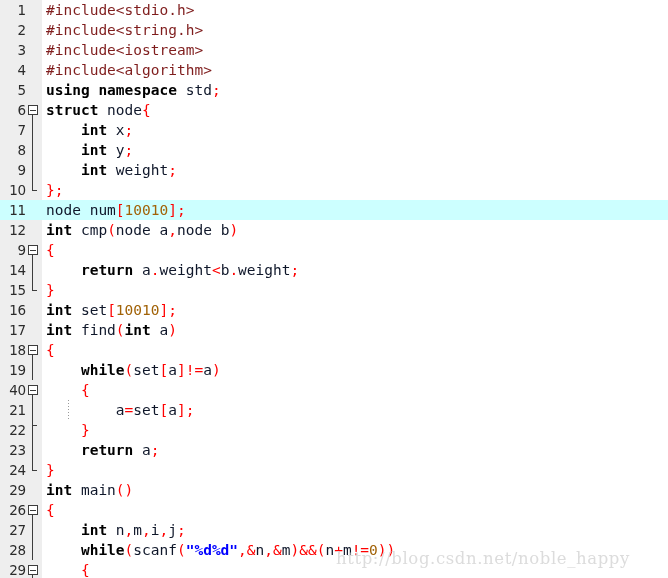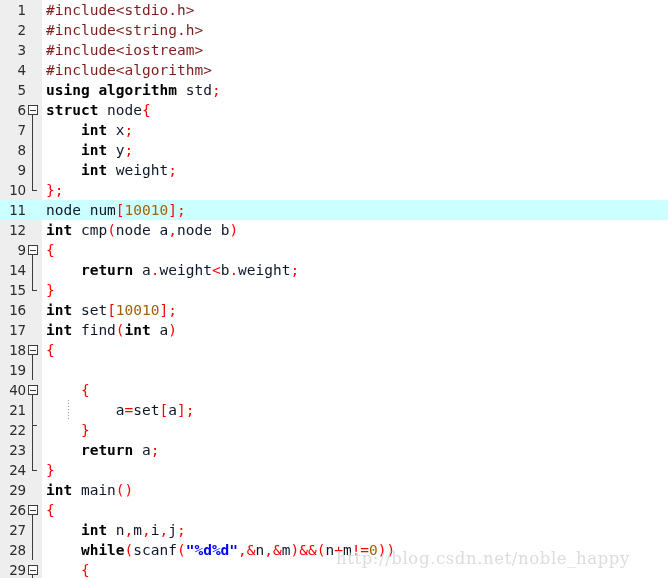--- a/index.html
+++ b/index.html
@@ -137,35 +137,35 @@
 </head>
 <body>
 
 <div id="editor">
   <div id="gutter-bg"></div>
   <div id="rows">
       <div class="row"><span class="lineno">1</span><span class="code"><span class="pp">#include&lt;stdio.h&gt;</span></span></div>
       <div class="row"><span class="lineno">2</span><span class="code"><span class="pp">#include&lt;string.h&gt;</span></span></div>
       <div class="row"><span class="lineno">3</span><span class="code"><span class="pp">#include&lt;iostream&gt;</span></span></div>
       <div class="row"><span class="lineno">4</span><span class="code"><span class="pp">#include&lt;algorithm&gt;</span></span></div>
-      <div class="row"><span class="lineno">5</span><span class="code"><span class="kw">using algorithm</span><span class="pln"> </span><span class="pln">std</span><span class="punc">;</span></span></div>
+      <div class="row"><span class="lineno">5</span><span class="code"><span class="kw">using namespace</span><span class="pln"> </span><span class="pln">std</span><span class="punc">;</span></span></div>
       <div class="row"><span class="lineno">6</span><span class="foldbox"></span><span class="foldline fromBox"></span><span class="code"><span class="kw">struct</span><span class="pln"> node</span><span class="punc">{</span></span></div>
       <div class="row"><span class="lineno">7</span><span class="foldline"></span><span class="code"><span class="pln">    </span><span class="kw">int</span><span class="pln"> x</span><span class="punc">;</span></span></div>
       <div class="row"><span class="lineno">8</span><span class="foldline"></span><span class="code"><span class="pln">    </span><span class="kw">int</span><span class="pln"> y</span><span class="punc">;</span></span></div>
       <div class="row"><span class="lineno">9</span><span class="foldline"></span><span class="code"><span class="pln">    </span><span class="kw">int</span><span class="pln"> weight</span><span class="punc">;</span></span></div>
       <div class="row"><span class="lineno">10</span><span class="foldend"></span><span class="code"><span class="punc">};</span></span></div>
       <div class="row hl"><span class="lineno">11</span><span class="code"><span class="pln">node num</span><span class="punc">[</span><span class="num">10010</span><span class="punc">];</span></span></div>
       <div class="row"><span class="lineno">12</span><span class="code"><span class="kw">int</span><span class="pln"> cmp</span><span class="punc">(</span><span class="pln">node a</span><span class="punc">,</span><span class="pln">node b</span><span class="punc">)</span></span></div>
       <div class="row"><span class="lineno">9</span><span class="foldbox"></span><span class="foldline fromBox"></span><span class="code"><span class="punc">{</span></span></div>
       <div class="row"><span class="lineno">14</span><span class="foldline"></span><span class="code"><span class="pln">    </span><span class="kw">return</span><span class="pln"> a</span><span class="punc">.</span><span class="pln">weight</span><span class="punc">&lt;</span><span class="pln">b</span><span class="punc">.</span><span class="pln">weight</span><span class="punc">;</span></span></div>
       <div class="row"><span class="lineno">15</span><span class="foldend"></span><span class="code"><span class="punc">}</span></span></div>
       <div class="row"><span class="lineno">16</span><span class="code"><span class="kw">int</span><span class="pln"> set</span><span class="punc">[</span><span class="num">10010</span><span class="punc">];</span></span></div>
       <div class="row"><span class="lineno">17</span><span class="code"><span class="kw">int</span><span class="pln"> find</span><span class="punc">(</span><span class="kw">int</span><span class="pln"> a</span><span class="punc">)</span></span></div>
       <div class="row"><span class="lineno">18</span><span class="foldbox"></span><span class="foldline fromBox"></span><span class="code"><span class="punc">{</span></span></div>
-      <div class="row"><span class="lineno">19</span><span class="foldline"></span></div>
+      <div class="row"><span class="lineno">19</span><span class="foldline"></span><span class="code"><span class="pln">    </span><span class="kw">while</span><span class="punc">(</span><span class="pln">set</span><span class="punc">[</span><span class="pln">a</span><span class="punc">]!=</span><span class="pln">a</span><span class="punc">)</span></span></div>
       <div class="row"><span class="lineno">40</span><span class="foldbox"></span><span class="foldline fromBox"></span><span class="code"><span class="pln">    </span><span class="punc">{</span></span></div>
       <div class="row"><span class="lineno">21</span><span class="foldline"></span><span class="indentguide" style="left: 68px;"></span><span class="code"><span class="pln">        </span><span class="pln">a</span><span class="punc">=</span><span class="pln">set</span><span class="punc">[</span><span class="pln">a</span><span class="punc">];</span></span></div>
       <div class="row"><span class="lineno">22</span><span class="foldline"></span><span class="foldtick"></span><span class="code"><span class="pln">    </span><span class="punc">}</span></span></div>
       <div class="row"><span class="lineno">23</span><span class="foldline"></span><span class="code"><span class="pln">    </span><span class="kw">return</span><span class="pln"> a</span><span class="punc">;</span></span></div>
       <div class="row"><span class="lineno">24</span><span class="foldend"></span><span class="code"><span class="punc">}</span></span></div>
       <div class="row"><span class="lineno">29</span><span class="code"><span class="kw">int</span><span class="pln"> main</span><span class="punc">()</span></span></div>
       <div class="row"><span class="lineno">26</span><span class="foldbox"></span><span class="foldline fromBox"></span><span class="code"><span class="punc">{</span></span></div>
       <div class="row"><span class="lineno">27</span><span class="foldline"></span><span class="code"><span class="pln">    </span><span class="kw">int</span><span class="pln"> n</span><span class="punc">,</span><span class="pln">m</span><span class="punc">,</span><span class="pln">i</span><span class="punc">,</span><span class="pln">j</span><span class="punc">;</span></span></div>
       <div class="row"><span class="lineno">28</span><span class="foldline"></span><span class="code"><span class="pln">    </span><span class="kw">while</span><span class="punc">(</span><span class="pln">scanf</span><span class="punc">(</span><span class="str">"%d%d"</span><span class="punc">,&amp;</span><span class="pln">n</span><span class="punc">,&amp;</span><span class="pln">m</span><span class="punc">)&amp;&amp;(</span><span class="pln">n</span><span class="punc">+</span><span class="pln">m</span><span class="punc">!=</span><span class="num">0</span><span class="punc">))</span></span></div>
       <div class="row"><span class="lineno">29</span><span class="foldbox"></span><span class="foldline fromBox"></span><span class="code"><span class="pln">    </span><span class="punc">{</span></span></div>

